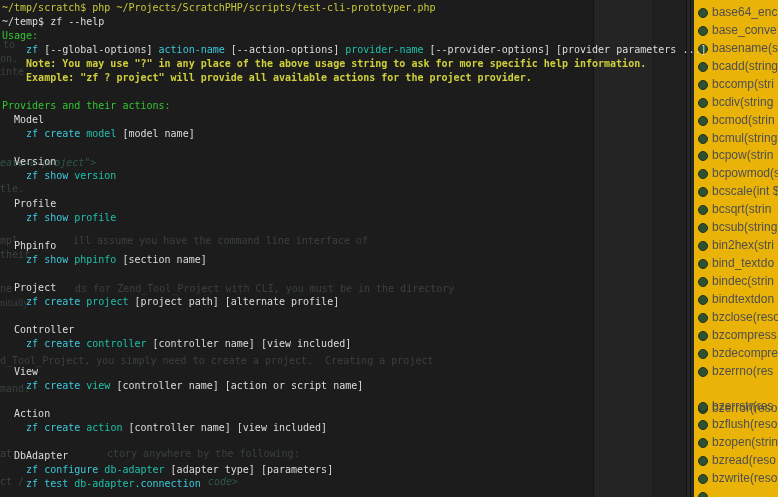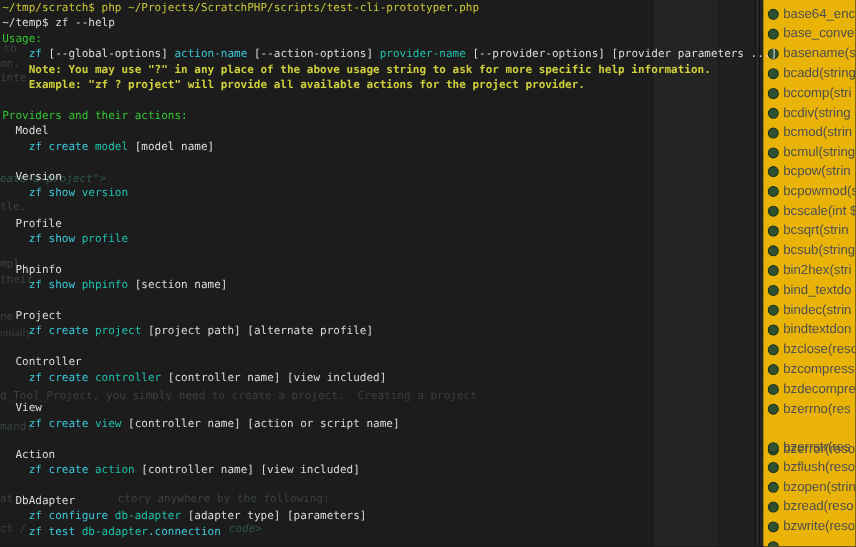--- a/index.html
+++ b/index.html
@@ -158,22 +158,24 @@
       </div>
     </div>
 
   <div id="bleed">
       <div class="bleed-line" style="left: 3px; top: 38px;">to</div>
       <div class="bleed-line" style="left: 0px; top: 52px;">on.</div>
       <div class="bleed-line" style="left: 0px; top: 65px;">inte</div>
       <div class="bleed-line bleed-teal" style="left: 0px; top: 156px;">eate-a-project"&gt;</div>
       <div class="bleed-line" style="left: 0px; top: 182px;">tle.</div>
       <div class="bleed-line" style="left: 0px; top: 234px;">mpl</div>
+      <div class="bleed-line" style="left: 73px; top: 234px;">ill assume you have the command line interface of</div>
       <div class="bleed-line" style="left: 0px; top: 248px;">their</div>
       <div class="bleed-line" style="left: 0px; top: 282px;">ne</div>
+      <div class="bleed-line" style="left: 75px; top: 282px;">ds for Zend_Tool_Project with CLI, you must be in the directory</div>
       <div class="bleed-line" style="left: 0px; top: 296px; font-family: Liberation Serif, serif;">nitially</div>
       <div class="bleed-line" style="left: 0px; top: 354px;">d_Tool_Project, you simply need to create a project.  Creating a project</div>
       <div class="bleed-line" style="left: 0px; top: 382px;">mand:</div>
       <div class="bleed-line" style="left: 0px; top: 447px;">at</div>
       <div class="bleed-line" style="left: 107px; top: 447px;">ctory anywhere by the following:</div>
       <div class="bleed-line" style="left: 0px; top: 475px;">ct /</div>
       <div class="bleed-line bleed-teal" style="left: 208px; top: 475px;">code&gt;</div>
     </div>
 
   <pre id="term"><div class="tl"><span class="y">~/tmp/scratch$ php ~/Projects/ScratchPHP/scripts/test-cli-prototyper.php</span></div><div class="tl"><span class="w">~/temp$ zf --help</span></div><div class="tl"><span class="g">Usage:</span></div><div class="tl"><span class="w">    </span><span class="c">zf</span><span class="w"> [--global-options] </span><span class="c">action-name</span><span class="w"> [--action-options] </span><span class="t">provider-name</span><span class="w"> [--provider-options] [provider parameters ...]</span></div><div class="tl"><span class="yb">    Note: You may use "?" in any place of the above usage string to ask for more specific help information.</span></div><div class="tl"><span class="yb">    Example: "zf ? project" will provide all available actions for the project provider.</span></div><div class="tl"></div><div class="tl"><span class="g">Providers and their actions:</span></div><div class="tl"><span class="w">  Model</span></div><div class="tl"><span class="c">    zf create </span><span class="t">model</span><span class="w"> [model name]</span></div><div class="tl"></div><div class="tl"><span class="w">  Version</span></div><div class="tl"><span class="c">    zf show </span><span class="t">version</span></div><div class="tl"></div><div class="tl"><span class="w">  Profile</span></div><div class="tl"><span class="c">    zf show </span><span class="t">profile</span></div><div class="tl"></div><div class="tl"><span class="w">  Phpinfo</span></div><div class="tl"><span class="c">    zf show </span><span class="t">phpinfo</span><span class="w"> [section name]</span></div><div class="tl"></div><div class="tl"><span class="w">  Project</span></div><div class="tl"><span class="c">    zf create </span><span class="t">project</span><span class="w"> [project path] [alternate profile]</span></div><div class="tl"></div><div class="tl"><span class="w">  Controller</span></div><div class="tl"><span class="c">    zf create </span><span class="t">controller</span><span class="w"> [controller name] [view included]</span></div><div class="tl"></div><div class="tl"><span class="w">  View</span></div><div class="tl"><span class="c">    zf create </span><span class="t">view</span><span class="w"> [controller name] [action or script name]</span></div><div class="tl"></div><div class="tl"><span class="w">  Action</span></div><div class="tl"><span class="c">    zf create </span><span class="t">action</span><span class="w"> [controller name] [view included]</span></div><div class="tl"></div><div class="tl"><span class="w">  DbAdapter</span></div><div class="tl"><span class="c">    zf configure </span><span class="t">db-adapter</span><span class="w"> [adapter type] [parameters]</span></div><div class="tl"><span class="c">    zf test </span><span class="t">db-adapter</span><span class="c">.connection</span></div></pre>

